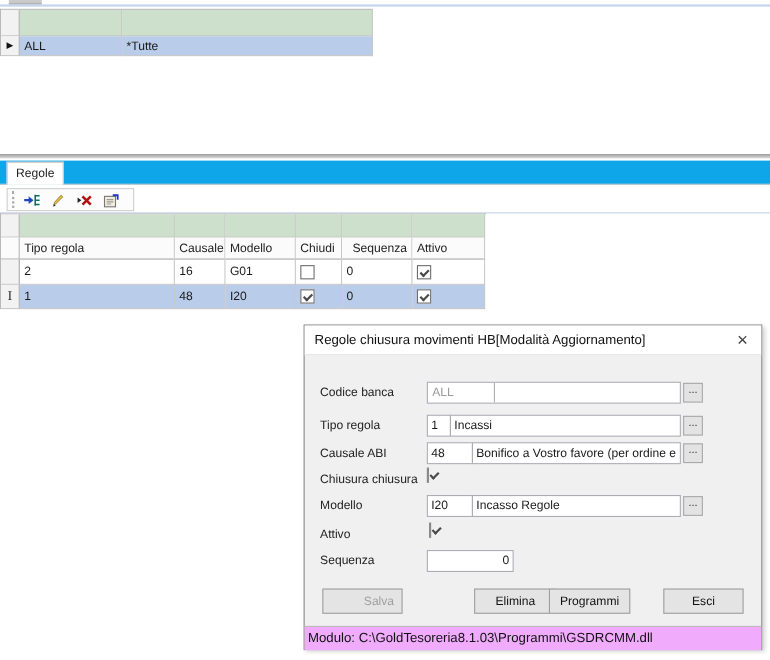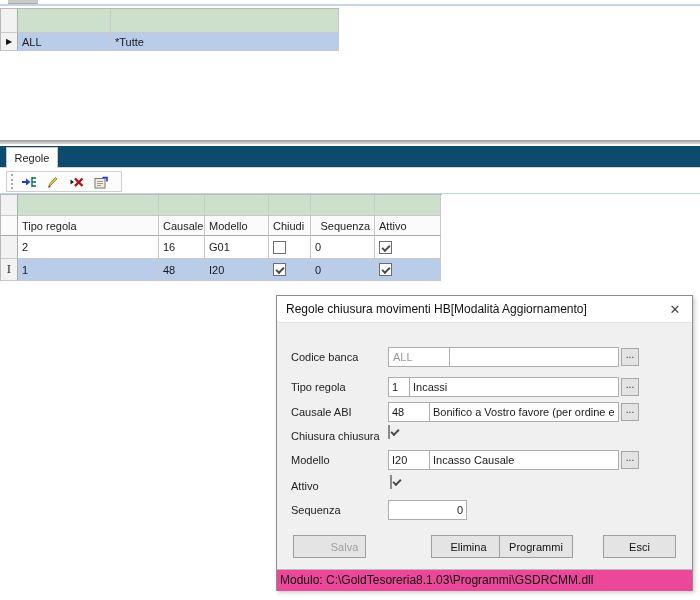--- a/index.html
+++ b/index.html
@@ -29,21 +29,21 @@
   .tri { font-size:8px; color:#111; line-height:1; }
   .ibeam { font-family:"DejaVu Serif", serif; font-size:11px; color:#222; }
 
   
   .cb { position:relative; width:13px; height:13px; border:1px solid #6e6e6e; background:#fff; flex:0 0 auto; }
   .cb.checked::after { content:''; position:absolute; left:2px; top:3px; width:6px; height:3px;
      border-left:2px solid #4a4a4a; border-bottom:2px solid #4a4a4a; transform:rotate(-45deg); }
   .cb-lg { width:14px; height:14px; border-color:#8a8a8a; }
 
   
-  #tabstrip { left:0; top:146px; width:700px; height:22px; border-bottom:1px solid #d2d2d2; background:#0c4a6e; }
+  #tabstrip { left:0; top:146px; width:700px; height:22px; border-bottom:1px solid #d2d2d2; background:#0ea5e9; }
   #tab-regole { position:absolute; left:6px; top:1px; width:52px; height:21px; background:#fff;
      border:1px solid #c4c4c4; border-bottom:none; display:flex; align-items:center;
      justify-content:center; color:#222; }
 
   
   #toolbar { left:0; top:169px; width:700px; height:24px; background:#fff; }
   #tool-group { position:absolute; left:6px; top:2px; width:116px; height:21px;
      border:1px solid #cfcfcf; background:#fcfcfc; display:flex; align-items:center; gap:6px; padding:0 4px; }
   .grip { width:3px; height:15px; border-left:2px dotted #a8a8a8; }
   .tbtn { width:18px; height:18px; display:flex; align-items:center; justify-content:center; }
@@ -58,21 +58,21 @@
      align-items:center; justify-content:center; font-size:13px; color:#444; }
   .flabel { position:absolute; left:14px; color:#222; }
   .fbox { position:absolute; background:#fff; border:1px solid #abadb3; height:20px;
      line-height:18px; padding:0 3px; overflow:hidden; white-space:nowrap; }
   .fgray { color:#9a9a9a; }
   .dots { position:absolute; width:18px; height:18px; background:#e3e3e3; border:1px solid #a8a8a8;
      font-size:10px; line-height:12px; text-align:center; color:#333; }
   .dbtn { position:absolute; top:239px; height:23px; background:#e4e4e4; border:1px solid #9e9e9e;
      display:flex; align-items:center; justify-content:center; color:#111; }
   .dbtn.disabled { color:#9f9f9f;padding-left:30px; }
-  #dlg-status { position:absolute; left:0; top:273px; width:100%; height:22px; background:#ec4899;
+  #dlg-status { position:absolute; left:0; top:273px; width:100%; height:22px; background:#f0abfc;
      border-top:1px solid #bcbcbc; line-height:20px; padding-left:3px; font-size:12px; color:#111;
      overflow:hidden; white-space:nowrap; }
 </style>
 </head>
 <body>
 
 <div class="abs" id="top-fragment"></div>
 <div class="abs" id="top-blue-line"></div>
 
 <div class="grid" id="banks-grid" style="left:0; top:8px; width:339px;">
@@ -207,21 +207,21 @@
   <div class="fbox" style="left:152px; top:106px; width:190px;">Bonifico a Vostro favore (per ordine e cc</div>
   <div class="dots" style="left:344px; top:107px;">...</div>
 
   
   <span class="flabel" style="top:134px;">Chiusura chiusura</span>
   <span class="cb cb-lg abs checked" style="left:111px; top:130px;"></span>
 
   
   <span class="flabel" style="top:158px;">Modello</span>
   <div class="fbox" style="left:111px; top:154px; width:42px;">I20</div>
-  <div class="fbox" style="left:152px; top:154px; width:190px;">Incasso Causale</div>
+  <div class="fbox" style="left:152px; top:154px; width:190px;">Incasso Regole</div>
   <div class="dots" style="left:344px; top:155px;">...</div>
 
   
   <span class="flabel" style="top:184px;">Attivo</span>
   <span class="cb cb-lg abs checked" style="left:111px; top:180px;"></span>
 
   
   <span class="flabel" style="top:208px;">Sequenza</span>
   <div class="fbox" style="left:111px; top:204px; width:79px; text-align:right;">0</div>
 

